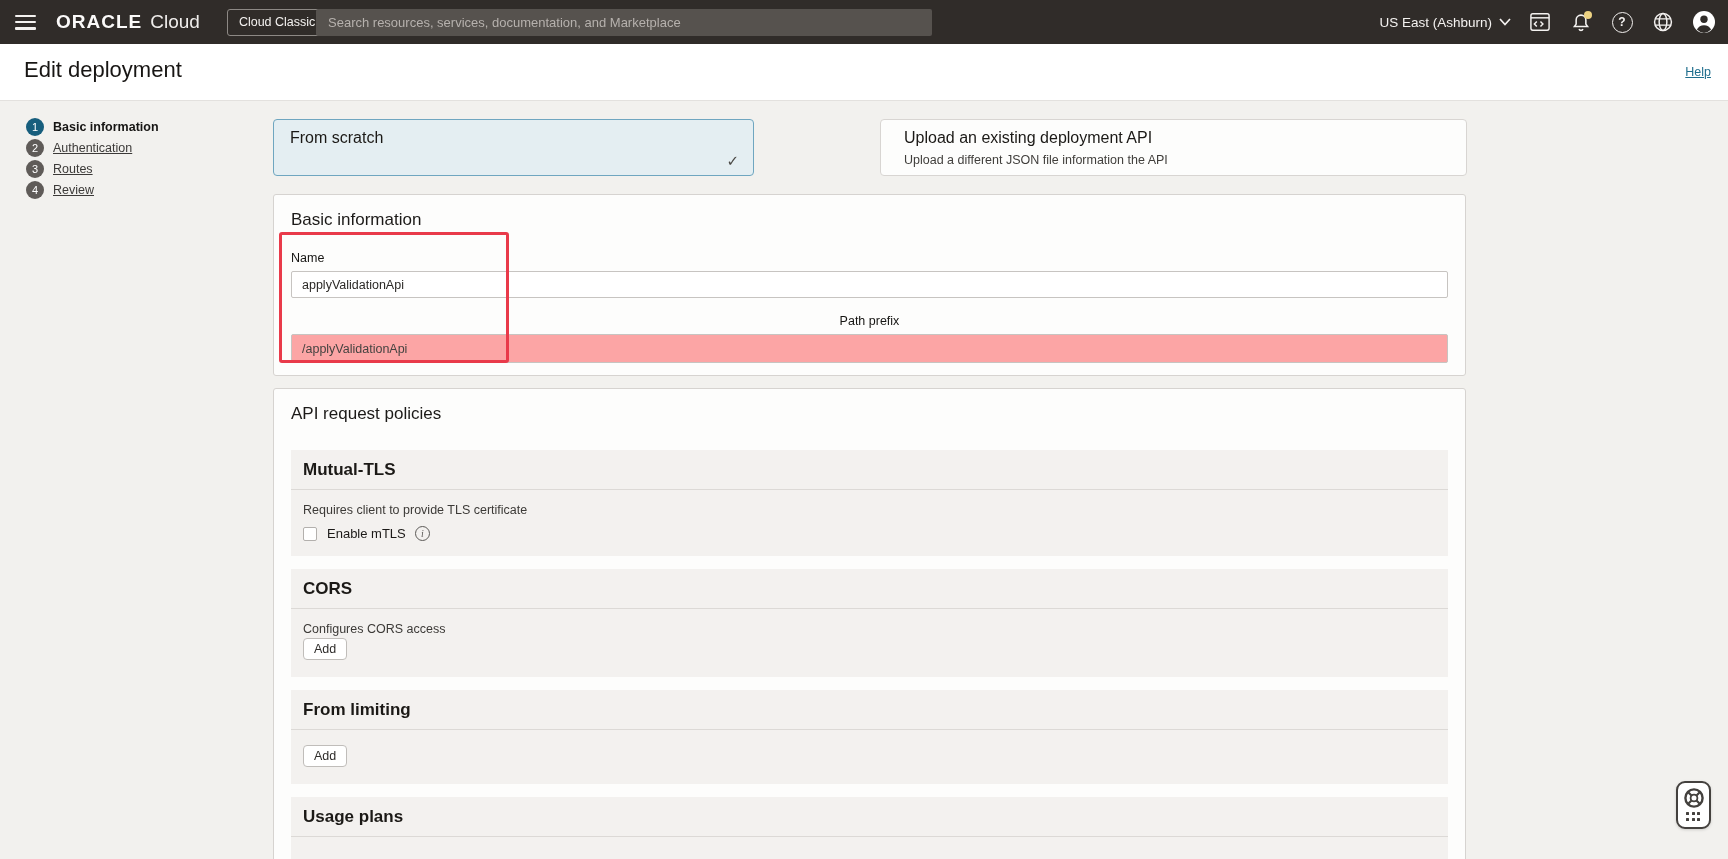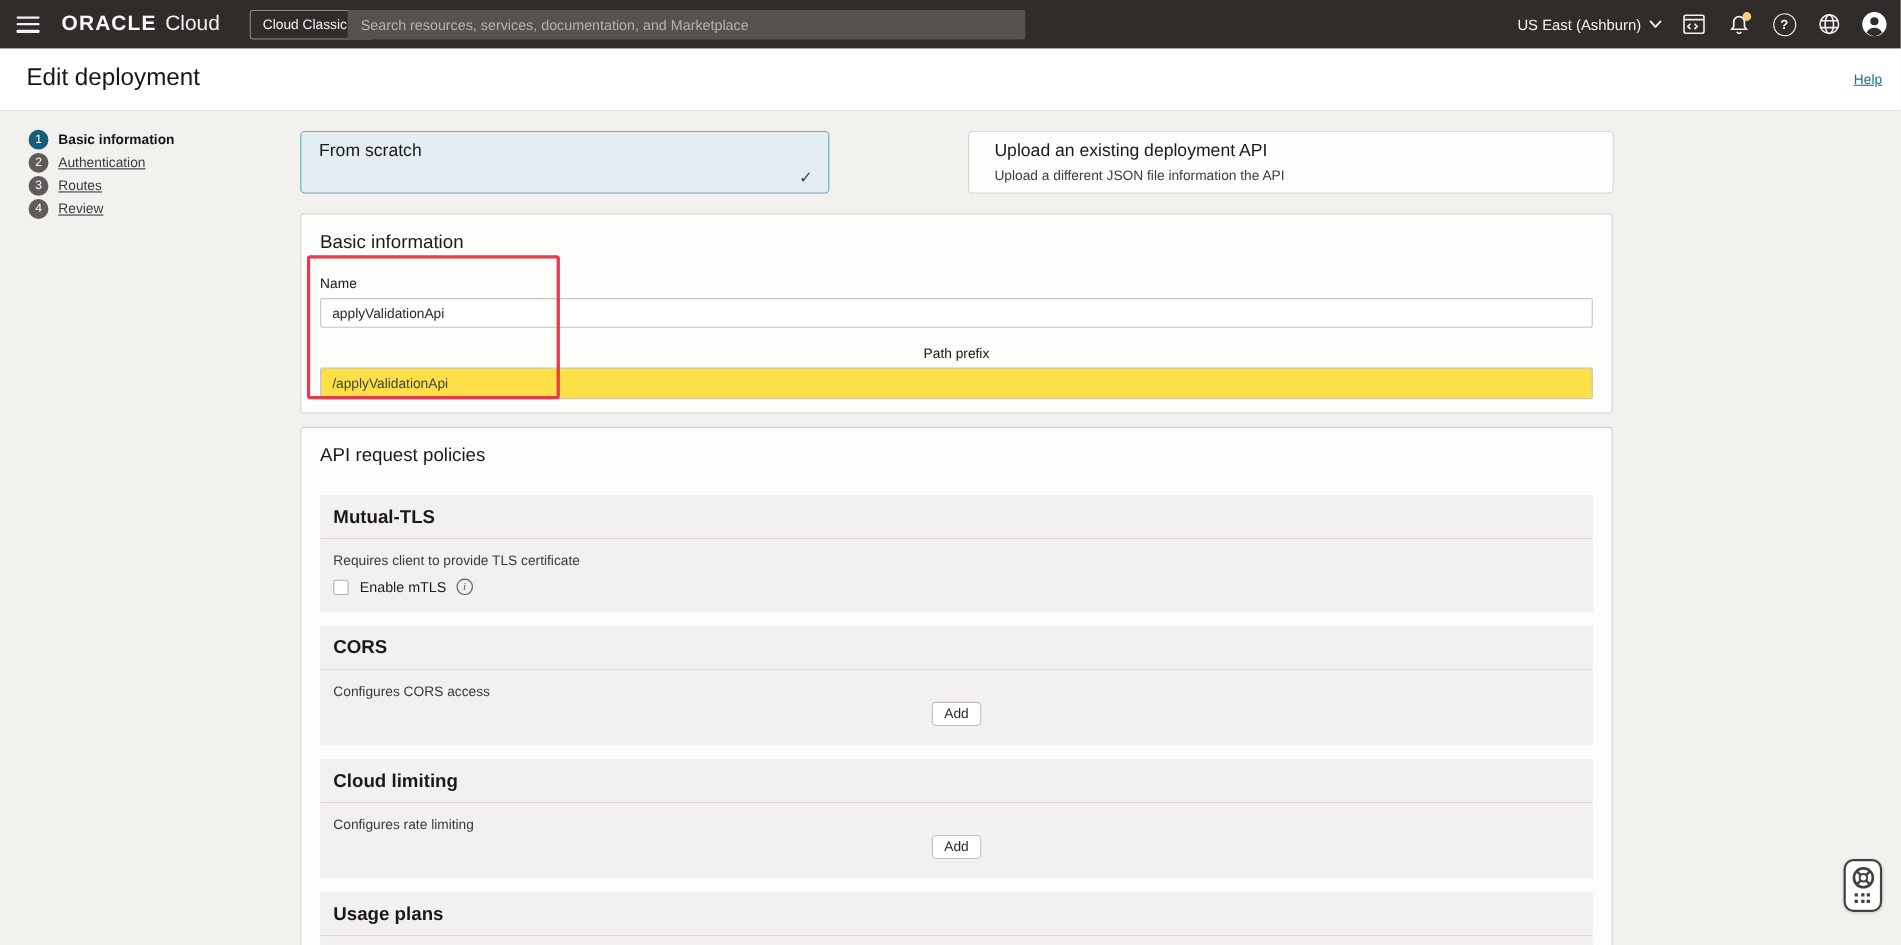--- a/index.html
+++ b/index.html
@@ -84,21 +84,21 @@
 
   
   .field-label { font-size:12.5px; color:#161513; margin-top:21px; }
   .field-label.second { margin-top:16px;text-align:center; }
   .text-input {
     display:block; width:1157px; height:27px; margin-top:6px;
     border:1px solid #c7c4c1; border-radius:2px; background:#fff;
     font-size:12.5px; color:#2b2926; padding:0 10px; outline:none;
     font-family:"Liberation Sans","DejaVu Sans",sans-serif;
   }
-  .text-input.readonly { background:#fde047; height:29px; color:#454340; }
+  .text-input.readonly { background:#fca5a5; height:29px; color:#454340; }
 
   
   .annotation-box {
     position:absolute; left:279px; top:131px; width:230px; height:131px;
     border:3px solid #e93a4a; border-radius:3px; z-index:60; pointer-events:none;
   }
 
   
   .panels { margin-top:26px; }
   .panel { background:#f3f1ef; margin-bottom:13px; }
@@ -110,21 +110,21 @@
   .mtls-row input[type=checkbox] {
     width:14px; height:14px; margin:0; accent-color:#fff;
     appearance:none; border:1px solid #b3b0ad; border-radius:2px; background:#fff; cursor:pointer;
   }
   .mtls-label { margin-left:10px; font-size:13px; color:#1c1a18; }
   .info-icon {
     margin-left:9px; width:15px; height:15px; border:1px solid #5c5a57; border-radius:50%;
     display:inline-flex; align-items:center; justify-content:center;
     font-family:"Liberation Serif","DejaVu Serif",serif; font-style:italic; font-size:10px; color:#5c5a57; cursor:pointer;
   }
-  .add-row { display:flex; justify-content:center; margin-top:2px; padding-bottom:2px; }
+  .add-row { display:flex; justify-content:flex-start; margin-top:2px; padding-bottom:2px; }
   .add-btn {
     background:#fff; border:1px solid #c0bdba; border-radius:4px; height:22px;
     font-size:12.5px; color:#2e2c2a; padding:0 10px; cursor:pointer;
     font-family:"Liberation Sans","DejaVu Sans",sans-serif;
   }
 
   
   .assist-widget {
     position:absolute; right:17px; bottom:30px; width:35px; height:48px;
     background:#fff; border:2px solid #44413e; border-radius:9px; z-index:90;
@@ -263,23 +263,22 @@
         <div class="panel-head">CORS</div>
         <div class="panel-body">
           <div class="panel-desc">Configures CORS access</div>
           <div class="add-row">
             <button class="add-btn">Add</button>
           </div>
         </div>
       </div>
 
       <div class="panel">
-        <div class="panel-head">Cloud limiting</div>
+        <div class="panel-head">From limiting</div>
         <div class="panel-body">
-          <div class="panel-desc">Configures rate limiting</div>
           <div class="add-row">
             <button class="add-btn">Add</button>
           </div>
         </div>
       </div>
 
       <div class="panel">
         <div class="panel-head">Usage plans</div>
         <div class="panel-body">
           

